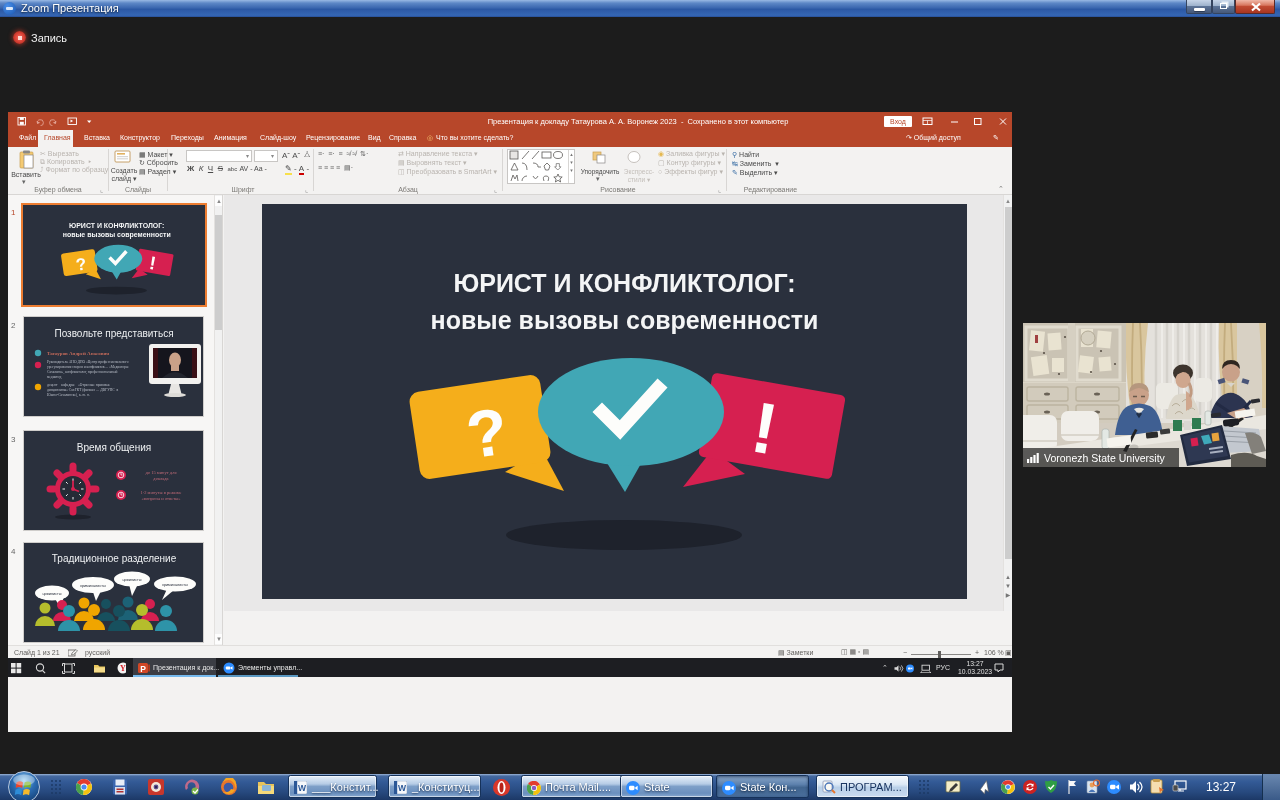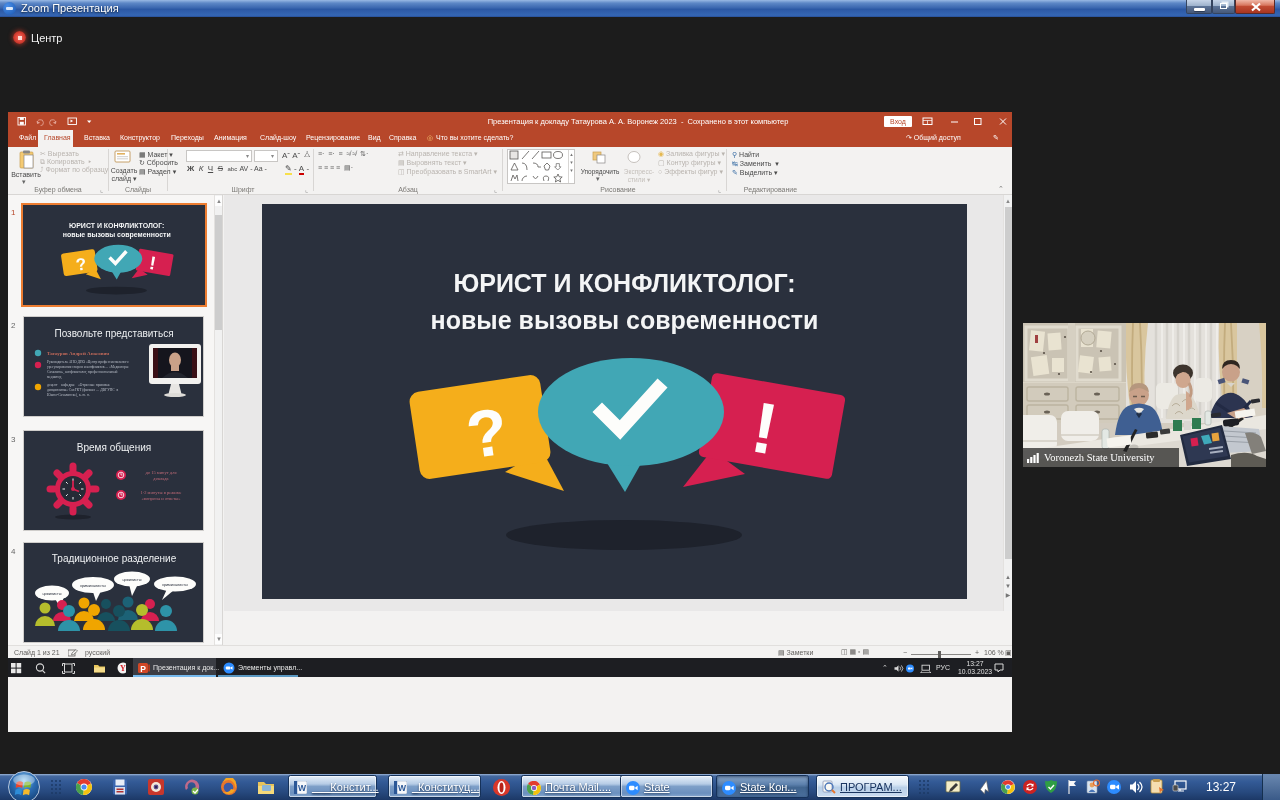--- a/index.html
+++ b/index.html
@@ -7,21 +7,21 @@
   html,body { width:1280px; height:800px; overflow:hidden; background:#1c1c1c;
     font-family:"Liberation Sans", sans-serif; }
   .abs { position:absolute; }
   
   #titlebar { left:0; top:0; width:1280px; height:17px;
     background:linear-gradient(to bottom,#99b9e4 0%,#5d87c6 18%,#3c68b0 45%,#2c58a4 55%,#3566b4 90%,#274f97 100%); }
   
   .tbtn { top:1px; height:23px; border:1px solid #16325a; border-radius:2.5px;
     background:linear-gradient(to bottom,#e7f0fa 0%,#b6cce6 38%,#7e9fc8 50%,#6b90bf 82%,#88a8cf 100%);
     box-shadow:inset 0 0 0 1px rgba(255,255,255,.55); }
-  .tbtn span { position:absolute; left:23px; top:5px; font-size:11px; color:#fff; text-shadow:0 1px 2px rgba(10,30,60,.9); white-space:nowrap;text-decoration:underline; }
+  .tbtn span { position:absolute; left:23px; top:5px; font-size:11px; color:#fff; text-shadow:0 1px 2px rgba(10,30,60,.9); white-space:nowrap; }
   .tbtn.pressed { background:linear-gradient(to bottom,#8aa6c8 0%,#5d81ad 40%,#41658f 55%,#4a6f9c 100%);
     box-shadow:inset 0 1px 3px rgba(10,30,60,.6); }
   .tbtn.lite { background:linear-gradient(to bottom,#f6fafd 0%,#dbe8f5 40%,#b9d0e8 55%,#cadbF0 100%); }
   
   #rec-dot { left:13px; top:31px; width:13px; height:13px; border-radius:50%;
     background:radial-gradient(circle,#ff6a5e 0%,#d23c30 55%,#7e1d14 100%); box-shadow:0 0 4px 1px rgba(220,60,40,.55);}
   #rec-dot i { position:absolute; left:4.5px; top:4.5px; width:4px; height:4px; background:#ffd9d4; display:block;}
   #rec-text { left:31px; top:32px; color:#f2f2f2; font-size:11px; }
 </style>
 </head>
@@ -42,21 +42,21 @@
   <div class="abs" style="left:49px;top:0;width:40px;height:14px;border:1px solid #5a2a28;border-top:none;border-radius:0 0 2px 2px;background:linear-gradient(to bottom,#f0b8a8 0%,#d87860 40%,#c04a32 50%,#a83520 100%);">
     <svg width="40" height="14" viewBox="0 0 40 14">
         <path d="M16 3.5 L24 10.5 M24 3.5 L16 10.5" stroke="#fff" stroke-width="2.2"></path>
       </svg>
   </div>
 </div>
 
 <div class="abs" id="rec-dot">
     <i></i>
   </div>
-<div class="abs" id="rec-text">Центр</div>
+<div class="abs" id="rec-text">Запись</div>
 
 <div class="abs" id="ppt" style="left:8px;top:112px;width:1004px;height:620px;background:#f3f2f1;font-size:7.5px;color:#444;">
 
   <div class="abs" style="left:0;top:0;width:1004px;height:18px;background:#b7472a;"></div>
 
   <svg class="abs" style="left:9px;top:5px;" width="80" height="9" viewBox="0 0 80 9">
     <g stroke="#fff" fill="none" stroke-width=".9">
       <rect x="1" y="0.5" width="7.5" height="7.5"></rect>
         <rect x="2.8" y="0.5" width="4" height="2.4" fill="#fff" stroke="none"></rect>
         <rect x="2.8" y="4.8" width="4" height="3" fill="#fff" stroke="none"></rect>
@@ -474,21 +474,21 @@
         <path d="M28 7.5 l-1.5 1.3 h10.5 l-1.5 -1.3" stroke="#d8d8d8" stroke-width=".9" fill="none"></path>
     </g>
   </svg>
   <div class="abs" style="left:928px;top:5.5px;color:#e0e0e0;font-size:7px;">РУС</div>
   <div class="abs" style="left:948px;top:2px;color:#e0e0e0;font-size:6.8px;text-align:center;width:38px;line-height:7.5px;">13:27<br>10.03.2023</div>
   <svg class="abs" style="left:986px;top:5px;" width="10" height="10" viewBox="0 0 10 10">
       <path d="M1 1 h8 v6 h-3 l-2 2 v-2 h-3 z" fill="none" stroke="#d8d8d8" stroke-width="1"></path>
     </svg>
 </div>
 
-<div class="abs" id="video" style="left:1023px;top:323px;width:243px;height:144px;background:#d3ccc0;overflow:hidden;font-family:Liberation Serif, serif;">
+<div class="abs" id="video" style="left:1023px;top:323px;width:243px;height:144px;background:#d3ccc0;overflow:hidden;">
   <svg width="243" height="144" viewBox="0 0 243 144">
 
     <rect x="0" y="0" width="243" height="144" fill="#d3ccc0"></rect>
 
     <rect x="103" y="0" width="110" height="100" fill="#e4e1dc"></rect>
     <g stroke="#d4d1cb" stroke-width="2.5">
       <path d="M133 0 v95 M144 0 v95 M155 0 v93 M166 0 v93 M177 0 v92 M188 0 v92 M198 0 v92"></path>
     </g>
     <g stroke="#eeece8" stroke-width="2">
       <path d="M139 0 v95 M150 0 v94 M161 0 v93 M172 0 v93 M183 0 v92 M194 0 v92"></path>

